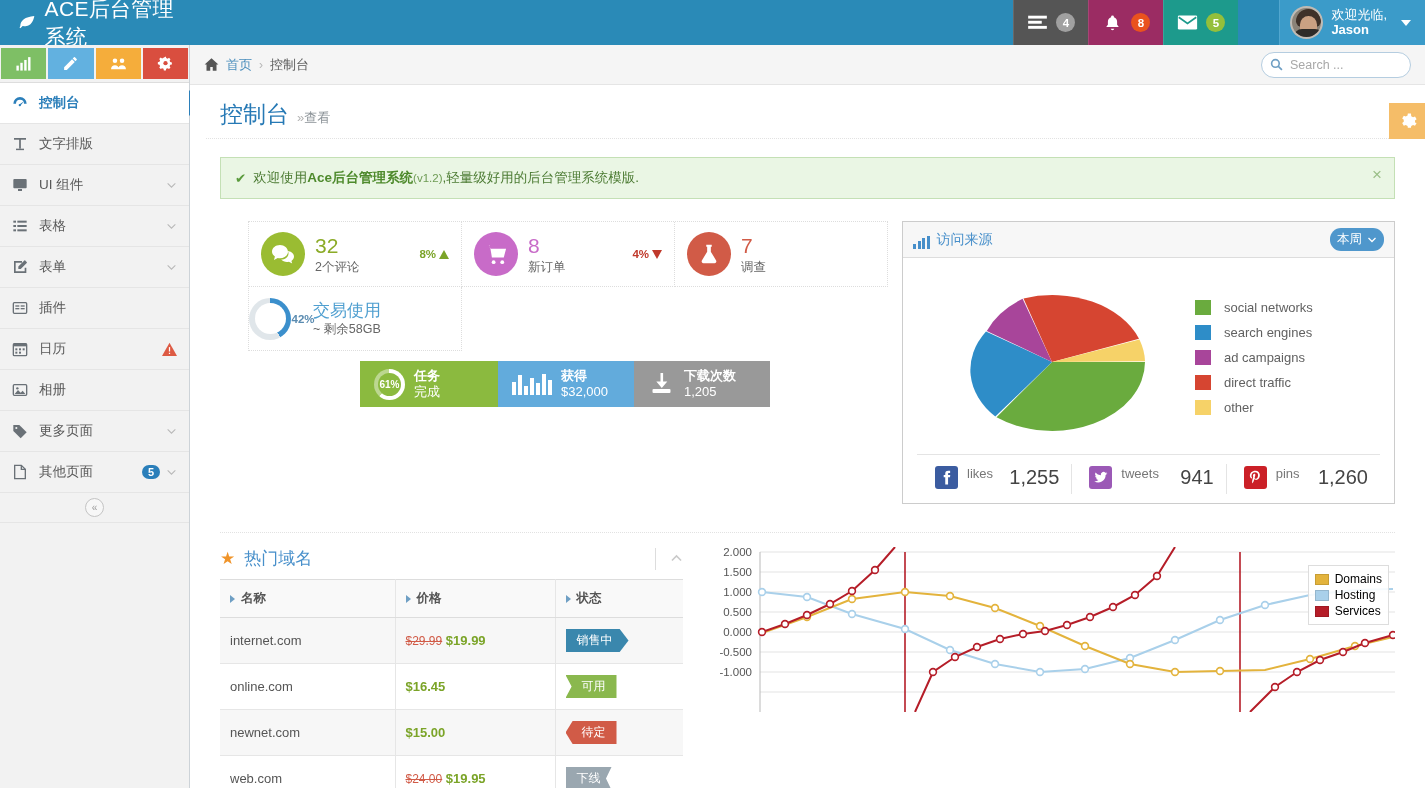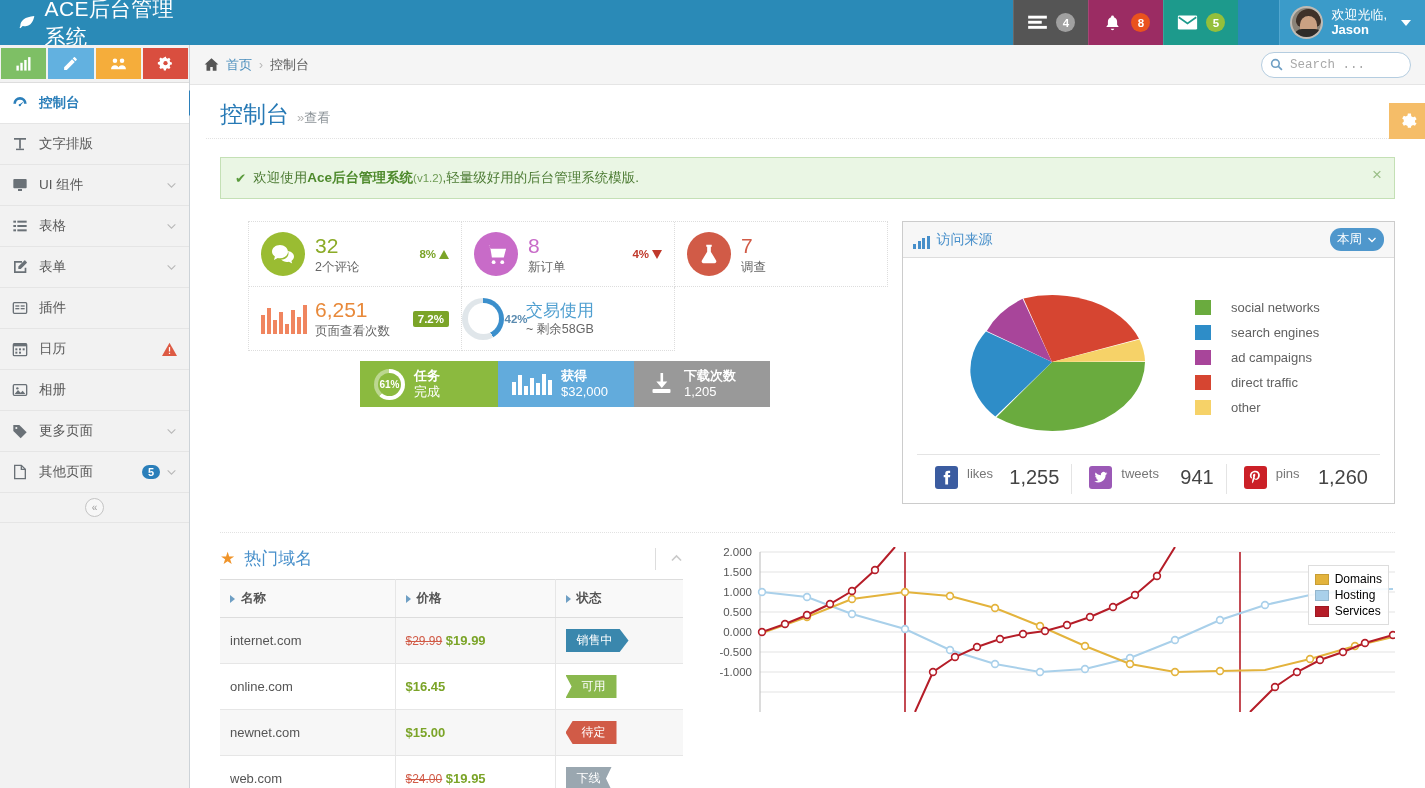--- a/index.html
+++ b/index.html
@@ -114,21 +114,21 @@
   .crumbbar {
     position: absolute; top: 45px; left: 190px; right: 0; height: 40px;
     background: #f5f5f5; border-bottom: 1px solid #e5e5e5;
     display: flex; align-items: center; padding: 0 14px;
   }
   .crumbs { display: flex; align-items: center; gap: 7px; font-size: 13px; }
   .crumbs svg { width: 15px; height: 15px; fill: #555; }
   .crumbs a { color: #4c8fbd; text-decoration: none; cursor: pointer; }
   .crumbs .sep { color: #b7b7b7; font-size: 12px; }
   .crumbs .cur { color: #585858; }
-  .search-wrap { margin-left: auto; position: relative; font-family: Liberation Mono, monospace; }
+  .search-wrap { margin-left: auto; position: relative; }
   .search-input {
     width: 150px; height: 26px; border: 1px solid #b5cde0; border-radius: 13px;
     padding: 0 10px 0 28px; font-size: 12.5px; color: #888;
     font-family: inherit; outline: none; background: #fff;
   }
   .search-input::placeholder { color: #a8a8a8; }
   .search-ico { position: absolute; left: 9px; top: 6px; width: 13px; height: 13px; fill: #6f9fc4; }
 
   
   .content {
@@ -242,21 +242,21 @@
   .chev-up { width: 13px; height: 13px; opacity:.45; cursor:pointer; }
   .head-divider { width:1px; height: 22px; background:#ddd; margin-right: 4px;}
 
   
   .pie-body { padding: 12px 14px 0 14px; display:flex; align-items:center; height: 196px; }
   .pie {
     width: 190px; height: 138px; flex:none; position:relative; margin-left: 40px;
   }
   .pie svg { display:block; }
   .pie-legend { margin-left: 48px; }
-  .pie-legend div { display:flex; align-items:center; gap:20px; margin-bottom: 10px; font-size: 13px; color: #616161; }
+  .pie-legend div { display:flex; align-items:center; gap:13px; margin-bottom: 10px; font-size: 13px; color: #616161; }
   .sw { width: 16px; height: 15px; flex:none; }
 
   .social-row {
     display: flex; align-items: center; border-top: 1px solid #e4e4e4;
     margin: 0 14px; padding: 11px 0 14px 0;
   }
   .social-item { flex: 1; display:flex; align-items:flex-start; gap: 9px; padding-left: 18px; position:relative; }
   .social-item + .social-item::before {
     content:""; position:absolute; left:0; top:-2px; width:1px; height: 30px; background:#e4e4e4;
   }
@@ -628,39 +628,20 @@
               <svg width="22" height="22" viewBox="0 0 24 24">
                   <path d="M9 2h6v2h-1v5.5l5.6 9.3A2 2 0 0 1 17.9 22H6.1a2 2 0 0 1-1.7-3.2L10 9.5V4H9z"></path>
                 </svg>
             </span>
             <span class="stat-txt">
               <span class="stat-num n-red">7</span><br>
               <span class="stat-lbl">调查</span>
             </span>
           </div>
 
-          <div class="stat-cell">
-            <span class="bars-ico">
-              <i style="height:19px"></i>
-                <i style="height:26px"></i>
-                <i style="height:14px"></i>
-                <i style="height:22px"></i>
-                <i style="height:10px"></i>
-                <i style="height:24px"></i>
-                <i style="height:17px"></i>
-                <i style="height:29px"></i>
-            </span>
-            <span class="stat-txt" style="margin-left:8px">
-              <span class="stat-num n-orange">6,251</span><br>
-              <span class="stat-lbl">页面查看次数</span>
-            </span>
-            <span class="stat-delta">
-              <span class="delta-box">7.2%</span>
-            </span>
-          </div>
 
           <div class="stat-cell">
             <span class="donut-wrap">
               <span class="donut"></span>
               <span class="donut-val">42%</span>
             </span>
             <span class="stat-txt">
               <span class="stat-num n-blue" style="font-size:17px">交易使用</span><br>
               <span class="stat-lbl">~ 剩余58GB</span>
             </span>

